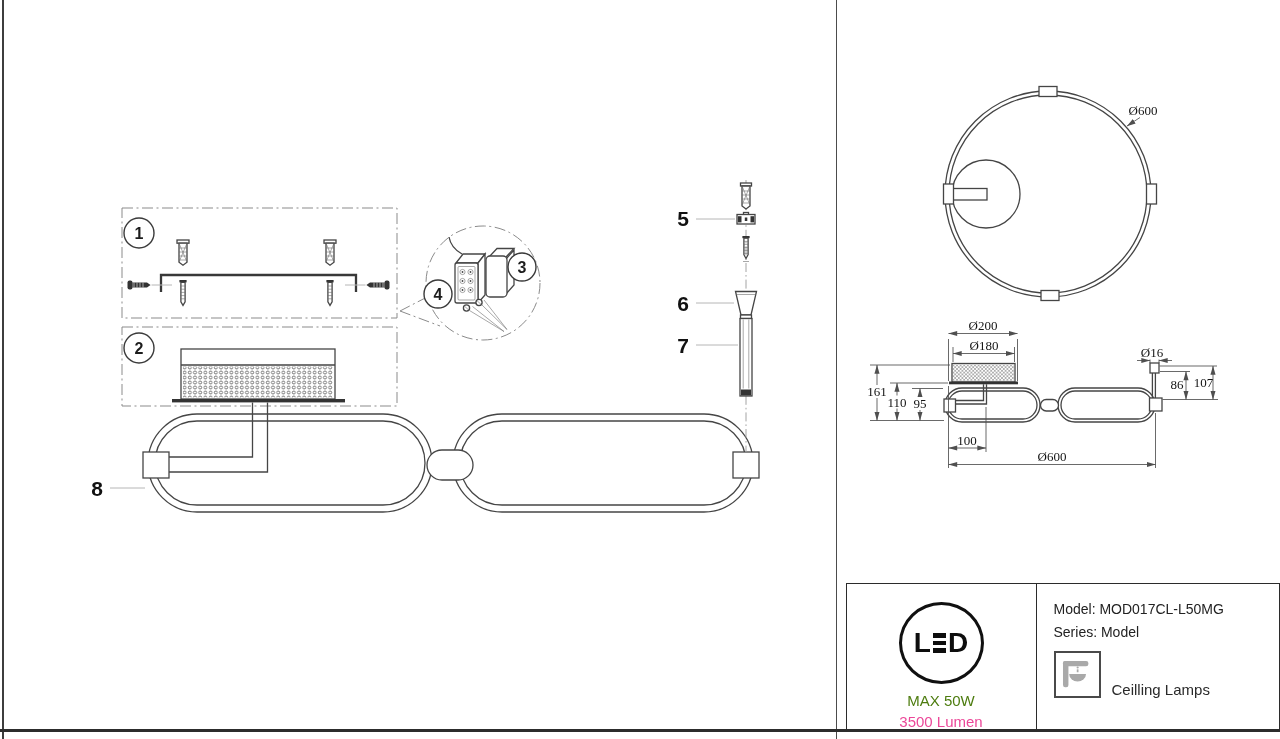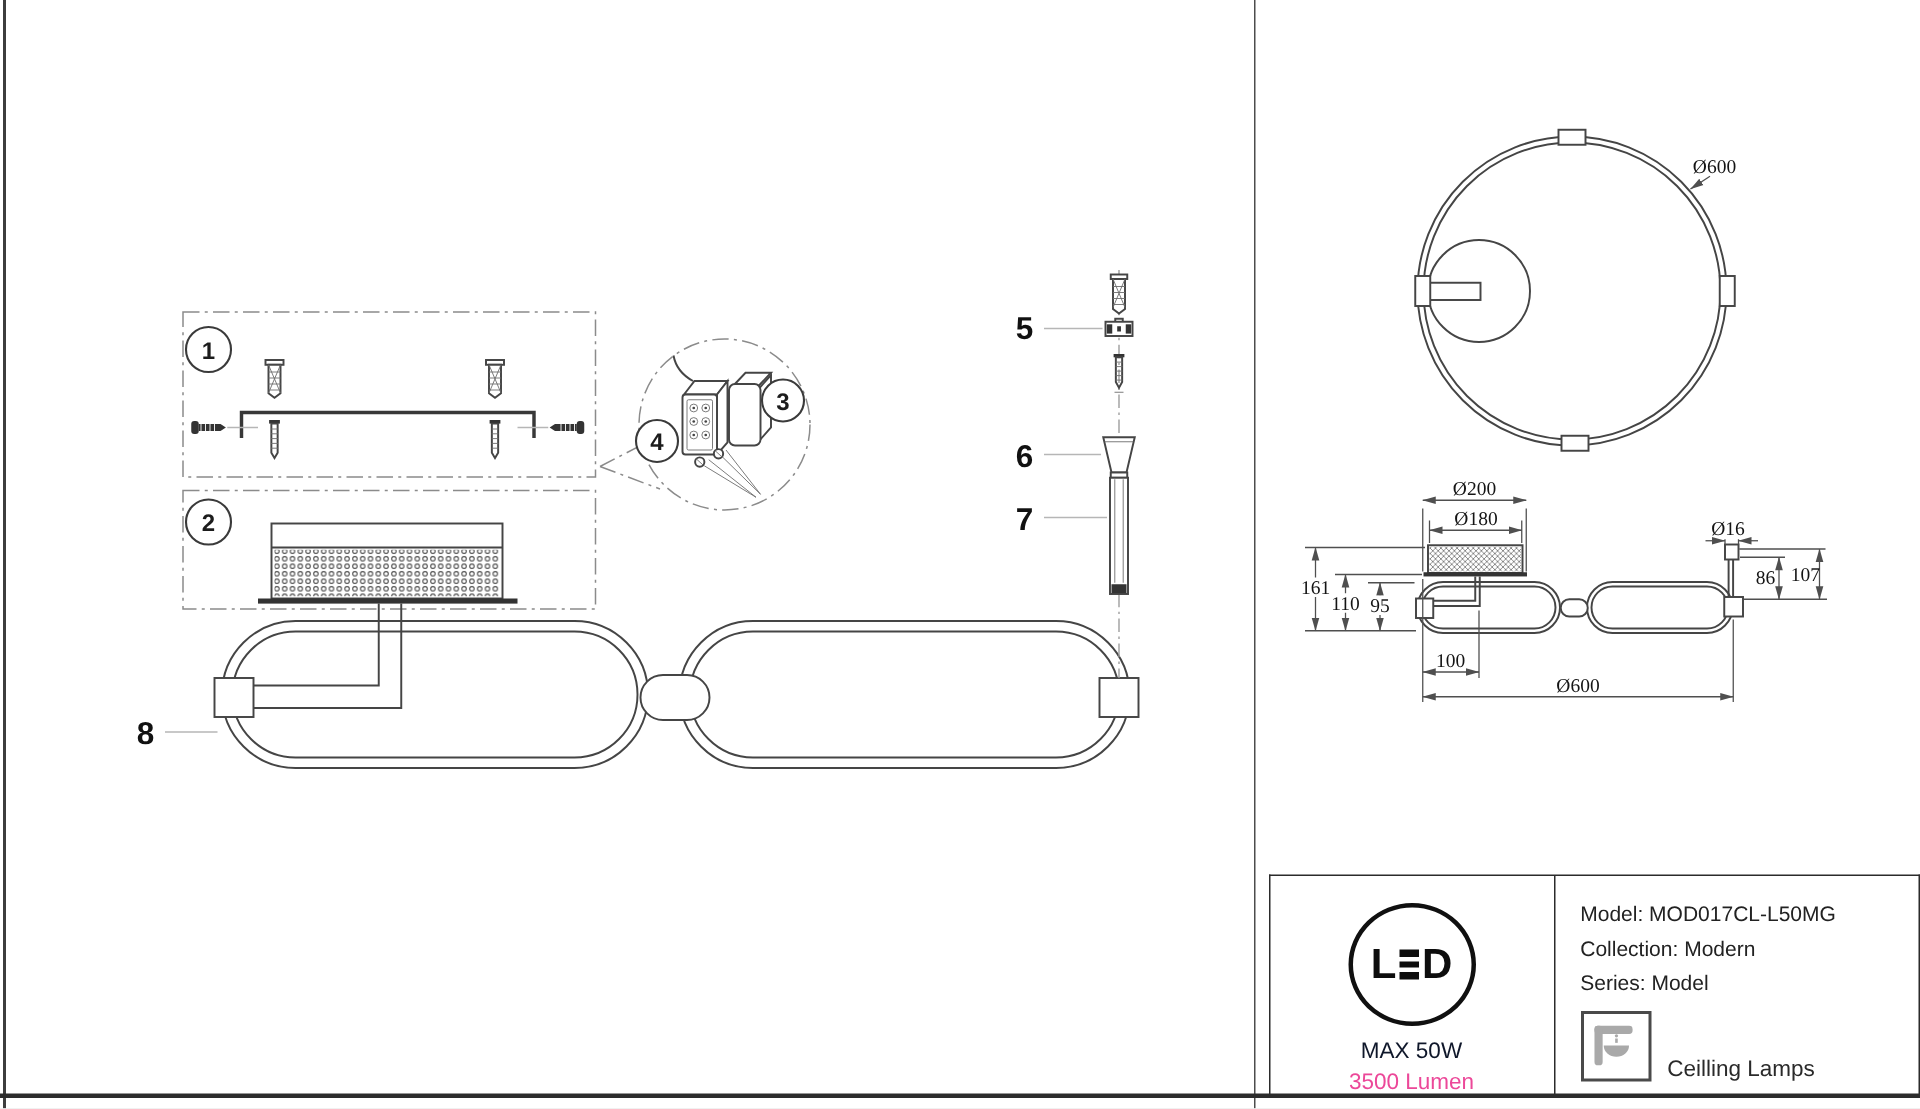--- a/index.html
+++ b/index.html
@@ -32,21 +32,21 @@
   .infobox{left:845.5px;top:583px;width:432px;height:146px;border:1.6px solid #2b2b2b;
            border-bottom:none;display:flex;background:#fff;}
   .cell-led{width:190px;border-right:1.5px solid #2b2b2b;display:flex;flex-direction:column;
             align-items:center;box-sizing:border-box;padding-top:18px;}
   .led-circle{width:79px;height:79px;border:3.6px solid #101010;border-radius:50%;
               display:flex;align-items:center;justify-content:center;}
   .led-txt{display:inline-flex;align-items:center;font:bold 28px "Liberation Sans",sans-serif;
            color:#0d0d0d;letter-spacing:0;}
   .ebars{display:inline-flex;flex-direction:column;gap:3px;margin:0 2px;}
   .ebars i{display:block;width:13px;height:4.6px;background:#0d0d0d;}
-  .maxw{margin-top:8px;font-size:15px;color:#0f172a;}
+  .maxw{margin-top:8px;font-size:15px;color:#4d7c0f;}
   .lumen{margin-top:4px;font-size:15px;color:#ec4899;}
   .cell-model{flex:1;box-sizing:border-box;padding:14px 0 0 17px;font-size:14px;color:#222;}
   .cell-model .mline{line-height:23px;}
   .cat-row{display:flex;align-items:flex-end;margin-top:7px;}
   .lamp-box{width:43px;height:43px;border:2px solid #4a4a4a;display:flex;align-items:center;
             justify-content:center;background:#fff;}
   .cat-label{margin-left:11px;font-size:15px;color:#2a2a2a;}
 </style>
 </head>
 <body>
@@ -340,21 +340,20 @@
               <i></i>
             </span>
             <span>D</span>
           </span>
       </div>
       <div class="maxw">MAX 50W</div>
       <div class="lumen">3500 Lumen</div>
     </div>
     <div class="cell-model">
       <div class="mline">Model: MOD017CL-L50MG</div>
-      <div class="mline">Collection: Modern</div>
       <div class="mline">Series: Model</div>
       <div class="cat-row">
         <span class="lamp-box">
           <svg width="39" height="39" viewBox="0 0 43 43">
             <rect x="5.5" y="6.5" width="28" height="6" rx="2.5" fill="#a9a9a9"></rect>
             <rect x="5.5" y="6.5" width="6" height="29" rx="2.5" fill="#a9a9a9"></rect>
             <rect x="20.7" y="15.8" width="1.9" height="3.2" fill="#a9a9a9"></rect>
             <circle cx="21.65" cy="13.8" r="1.2" fill="#a9a9a9"></circle>
             <path d="M12.3,21 a9.3,8.3 0 0 0 18.6,0 z" fill="#a9a9a9"></path>
           </svg>

